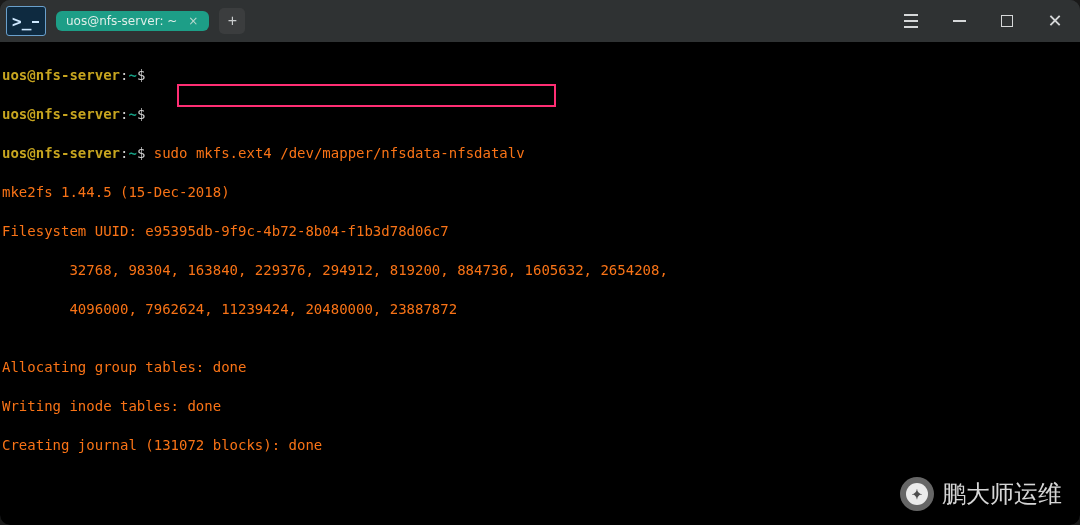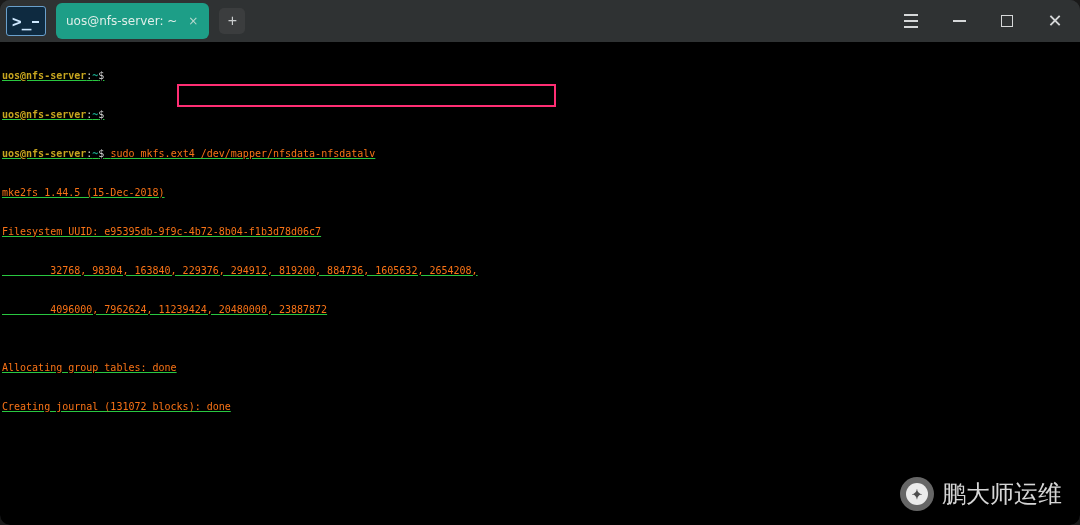--- a/index.html
+++ b/index.html
@@ -40,21 +40,21 @@
     position: relative;
   }
   .app-icon .cursor {
     position: absolute;
     right: 6px; top: 14px;
     width: 7px; height: 2px;
     background: #cfe8ff;
   }
 
   .tab {
-    height: 36px;
+    height: 20px;
     background: #1d9e87;
     color: #dfeee9;
     border-radius: 6px;
     padding: 0 10px;
     display: flex; align-items: center;
     font-size: 12px;
     gap: 10px;
     font-family: "DejaVu Sans","Arial",sans-serif;
   }
   .tab .close {
@@ -90,25 +90,24 @@
   .max-icon { width:12px; height:12px; border:1.5px solid #d6d8d9; }
   .close-x { font-size:18px; font-family:Arial,sans-serif; color:#d6d8d9; }
 
   
   .term {
     background: #000;
     color: #29c740;
     width: 100%;
     height: calc(525px - 42px);
     padding: 4px 2px 16px 2px;
-    font-size: 10px;
+    font-size: 14px;
     line-height: 19.5px;
     white-space: pre;
     position: relative;
-    text-decoration: underline;
   }
   .line { white-space: pre; }
   .yellow { color: #c7a51f; font-weight: bold; }
   .teal   { color: #16a085; font-weight: bold; }
   .green  { color: #f97316; }
   .white  { color: #cfcfcf; }
 
   .highlight-box {
     position: absolute;
     border: 2px solid #ff2e74;
@@ -184,20 +183,21 @@
   <div class="term">
 <div class="line"><span class="yellow">uos@nfs-server</span><span class="white">:</span><span class="teal">~</span><span class="white">$</span></div>
 <div class="line"><span class="yellow">uos@nfs-server</span><span class="white">:</span><span class="teal">~</span><span class="white">$</span></div>
 <div class="line"><span class="yellow">uos@nfs-server</span><span class="white">:</span><span class="teal">~</span><span class="white">$</span><span class="green"> </span><span class="green">sudo mkfs.ext4 /dev/mapper/nfsdata-nfsdatalv</span></div>
 <div class="line green">mke2fs 1.44.5 (15-Dec-2018)</div>
 <div class="line green">Filesystem UUID: e95395db-9f9c-4b72-8b04-f1b3d78d06c7</div>
 <div class="line green">        32768, 98304, 163840, 229376, 294912, 819200, 884736, 1605632, 2654208,</div>
 <div class="line green">        4096000, 7962624, 11239424, 20480000, 23887872</div>
 <div class="line green"></div>
 <div class="line green">Allocating group tables: done</div>
+<div class="line green">Writing inode tables: done</div>
 <div class="line green">Creating journal (131072 blocks): done</div>
 
 
 
 
     <div class="highlight-box"></div>
   </div>
 
   <div class="watermark">
     <div class="wm-circle">

